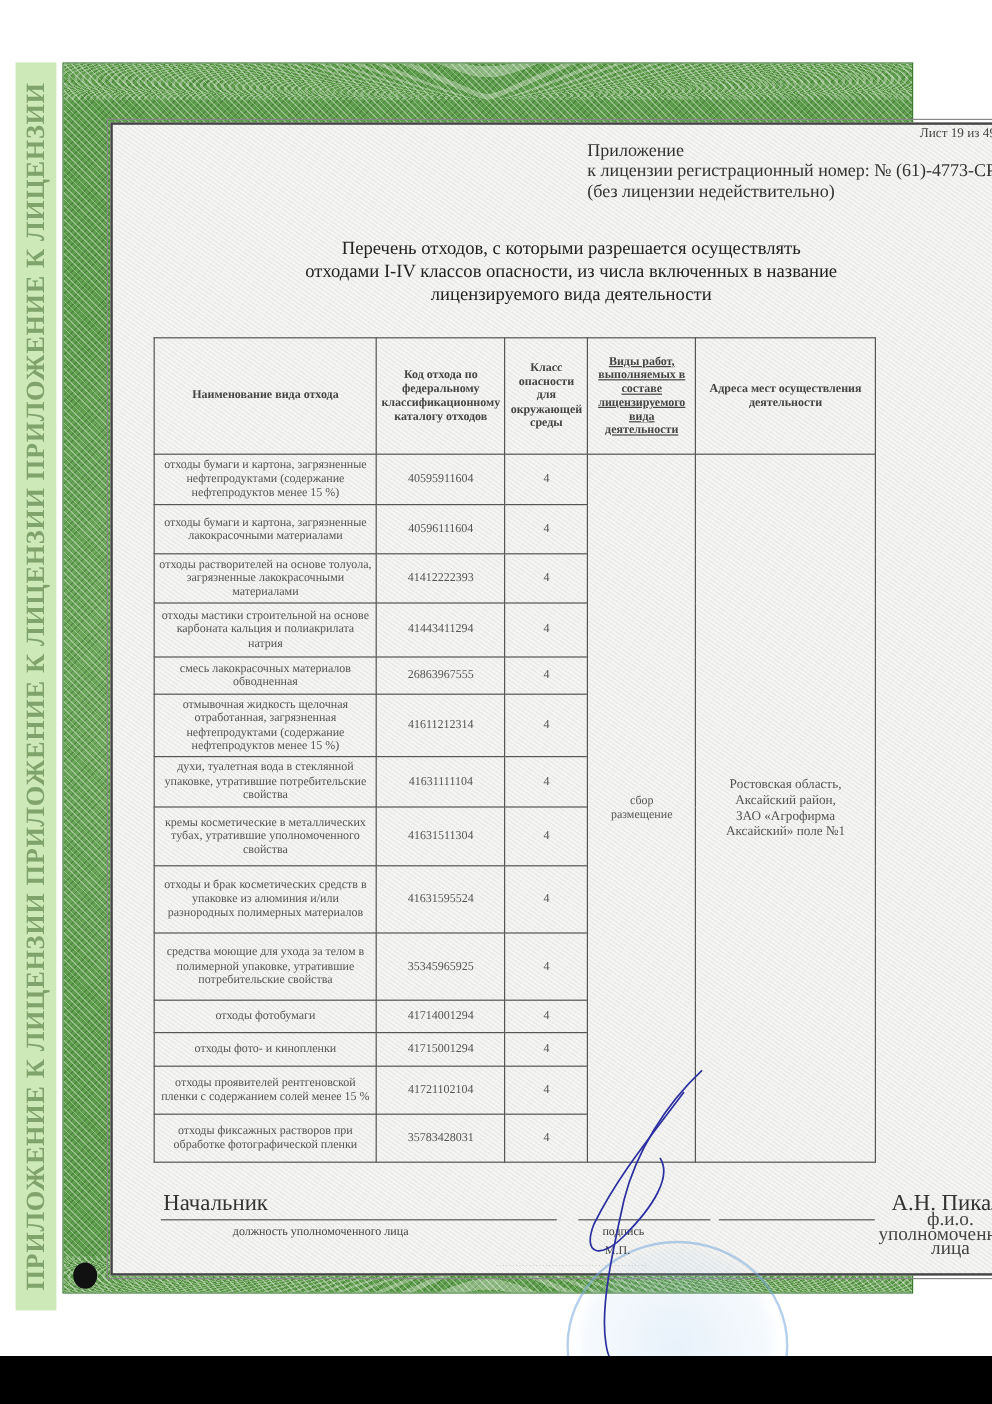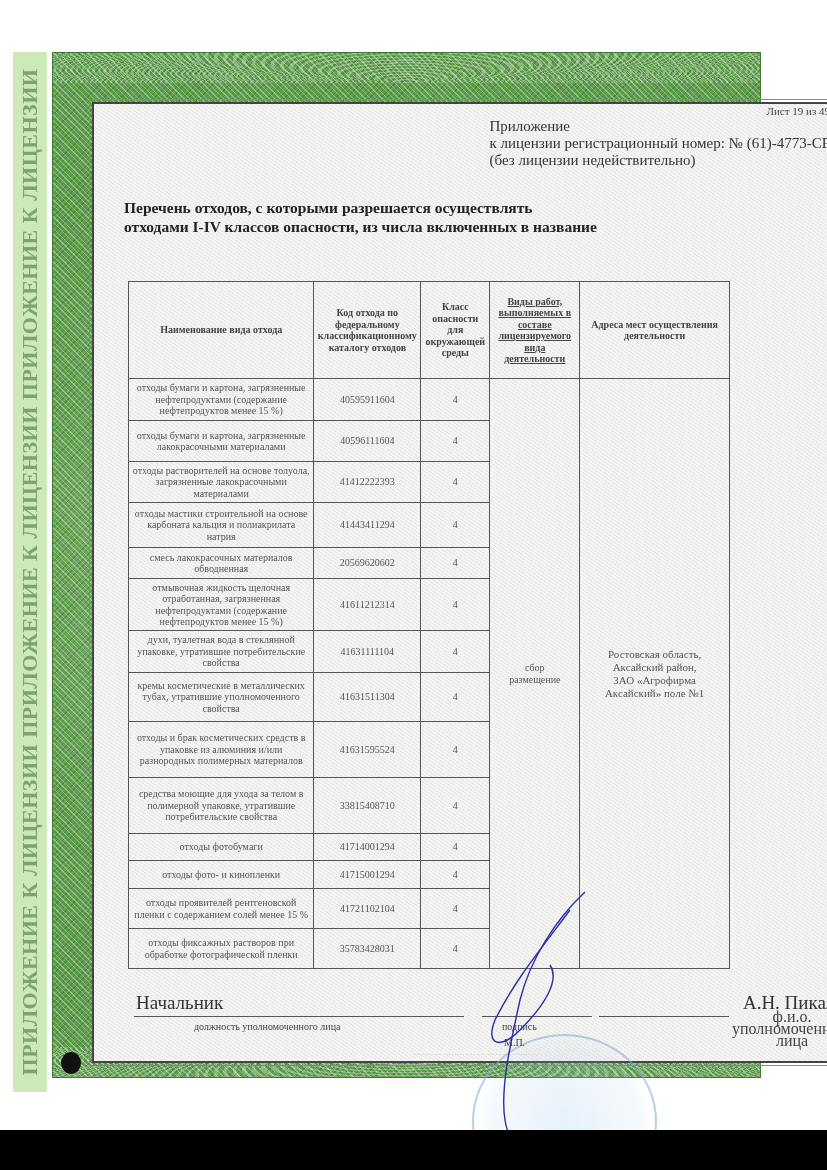--- a/index.html
+++ b/index.html
@@ -46,21 +46,21 @@
   .punch-hole {
     position: absolute; left: 61px; top: 1052px; width: 20px; height: 22px;
     border-radius: 50%; background: #111;
   }
 
   .sheet-no { position: absolute; right: 28px; top: 1px; font-size: 11px; color: #444; }
   .appendix { position: absolute; right: 28px; top: 14px; font-size: 15px; text-align: left; line-height: 17px; color: #333; }
 
   .doc-title {
     position: absolute; left: 30px; right: 30px; top: 94px;
-    font-weight: bold; font-size: 15.5px; line-height: 19px; color: #222;
+    text-align: center; font-weight: normal; font-size: 15.5px; line-height: 19px; color: #222;
   }
 
   table.waste {
     position: absolute; left: 34px; top: 177px; width: 602px;
     border-collapse: collapse; font-size: 10px; line-height: 11.5px; color: #555;
   }
   table.waste th, table.waste td { border: 1px solid #555; text-align: center; vertical-align: middle; padding: 1px 3px; }
   table.waste th { font-weight: bold; color: #444; height: 97px; }
   .c1 { width: 186px; } .c2 { width: 107px; } .c3 { width: 69px; } .c4 { width: 90px; text-decoration: underline; } .c5 { width: 150px; }
 
@@ -103,20 +103,21 @@
   <div class="sheet-no">Лист 19 из 49</div>
   <div class="appendix">
     <div>Приложение</div>
     <div>к лицензии регистрационный номер: № (61)-4773-СР</div>
     <div>(без лицензии недействительно)</div>
   </div>
 
   <div class="doc-title">
     <div>Перечень отходов, с которыми разрешается осуществлять</div>
     <div>отходами I-IV классов опасности, из числа включенных в название</div>
+    <div>лицензируемого вида деятельности</div>
   </div>
 
   <table class="waste">
     <thead>
       <tr>
         <th class="c1">Наименование вида отхода</th>
         <th class="c2">Код отхода по федеральному классификационному каталогу отходов</th>
         <th class="c3">Класс опасности для окружающей среды</th>
         <th class="c4">Виды работ, выполняемых в составе лицензируемого вида деятельности</th>
         <th class="c5">Адреса мест осуществления деятельности</th>
@@ -140,21 +141,21 @@
         <td>41412222393</td>
         <td>4</td>
       </tr>
       <tr style="height:45px">
         <td>отходы мастики строительной на основе карбоната кальция и полиакрилата натрия</td>
         <td>41443411294</td>
         <td>4</td>
       </tr>
       <tr style="height:31px">
         <td>смесь лакокрасочных материалов обводненная</td>
-        <td>20569620602</td>
+        <td>26863967555</td>
         <td>4</td>
       </tr>
       <tr style="height:52px">
         <td>отмывочная жидкость щелочная отработанная, загрязненная нефтепродуктами (содержание нефтепродуктов менее 15 %)</td>
         <td>41611212314</td>
         <td>4</td>
       </tr>
       <tr style="height:42px">
         <td>духи, туалетная вода в стеклянной упаковке, утратившие потребительские свойства</td>
         <td>41631111104</td>
@@ -165,21 +166,21 @@
         <td>41631511304</td>
         <td>4</td>
       </tr>
       <tr style="height:56px">
         <td>отходы и брак косметических средств в упаковке из алюминия и/или разнородных полимерных материалов</td>
         <td>41631595524</td>
         <td>4</td>
       </tr>
       <tr style="height:56px">
         <td>средства моющие для ухода за телом в полимерной упаковке, утратившие потребительские свойства</td>
-        <td>33815408710</td>
+        <td>35345965925</td>
         <td>4</td>
       </tr>
       <tr style="height:27px">
         <td>отходы фотобумаги</td>
         <td>41714001294</td>
         <td>4</td>
       </tr>
       <tr style="height:28px">
         <td>отходы фото- и кинопленки</td>
         <td>41715001294</td>

